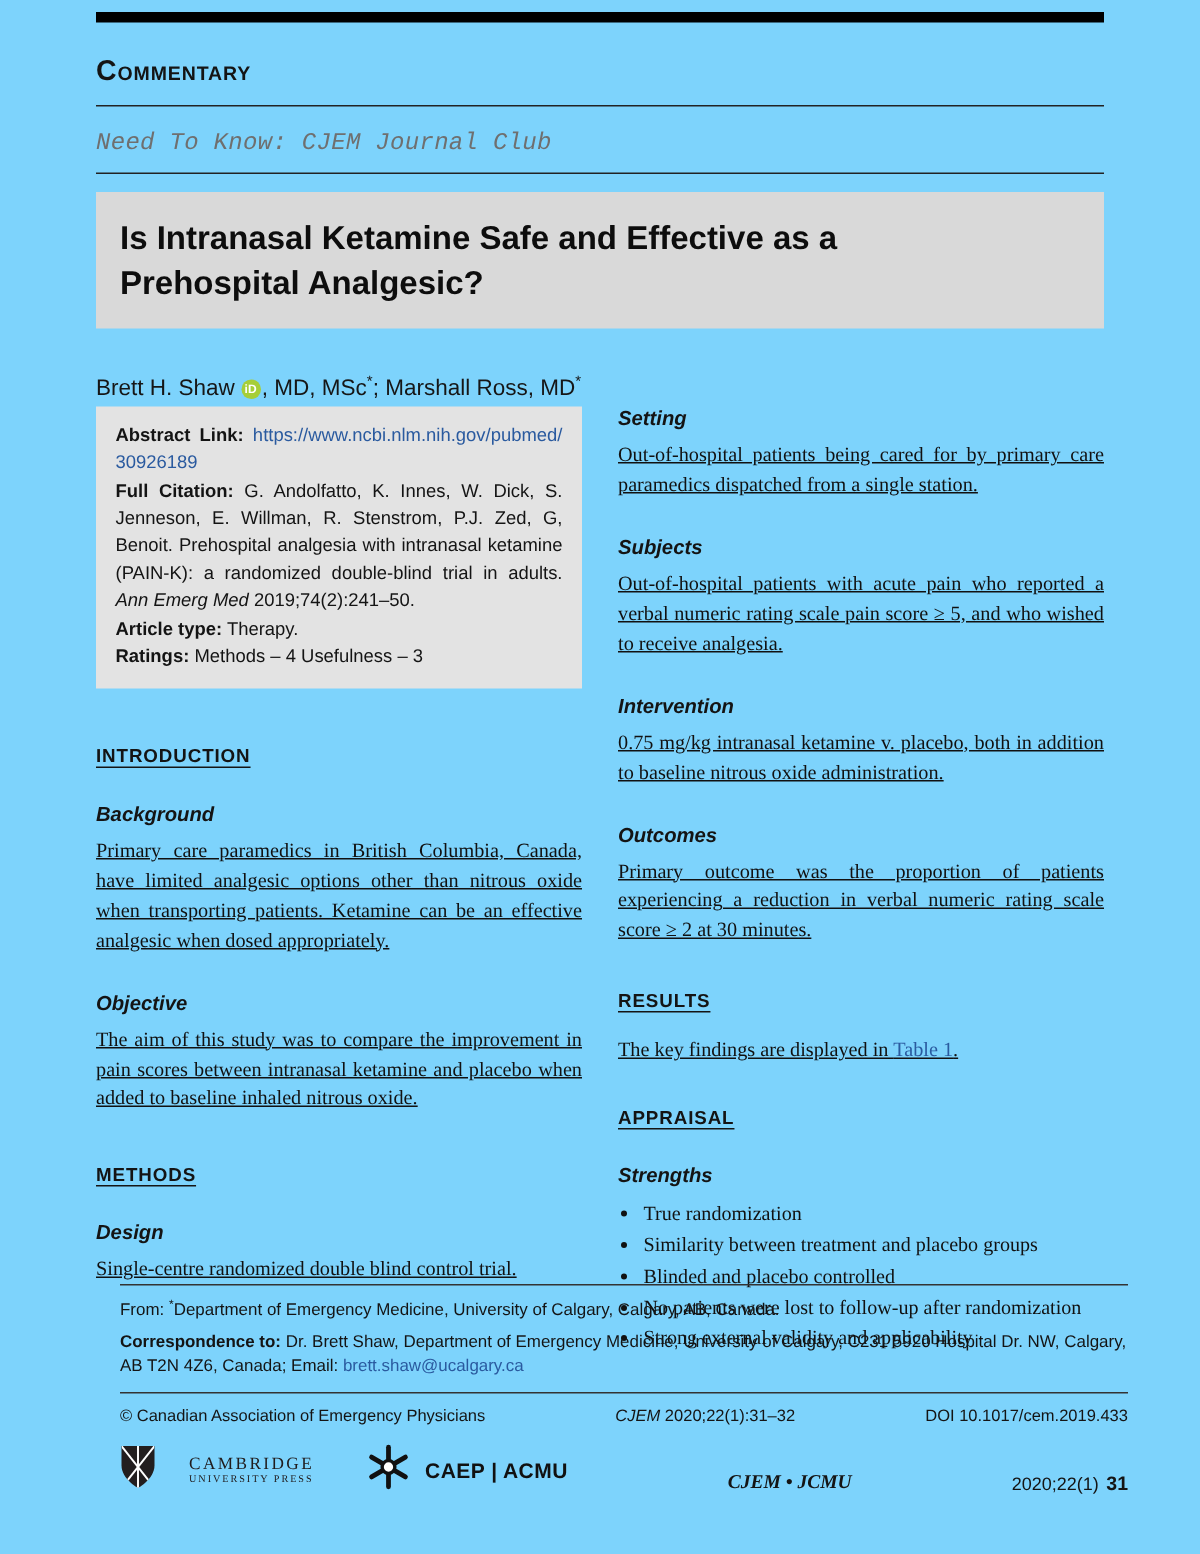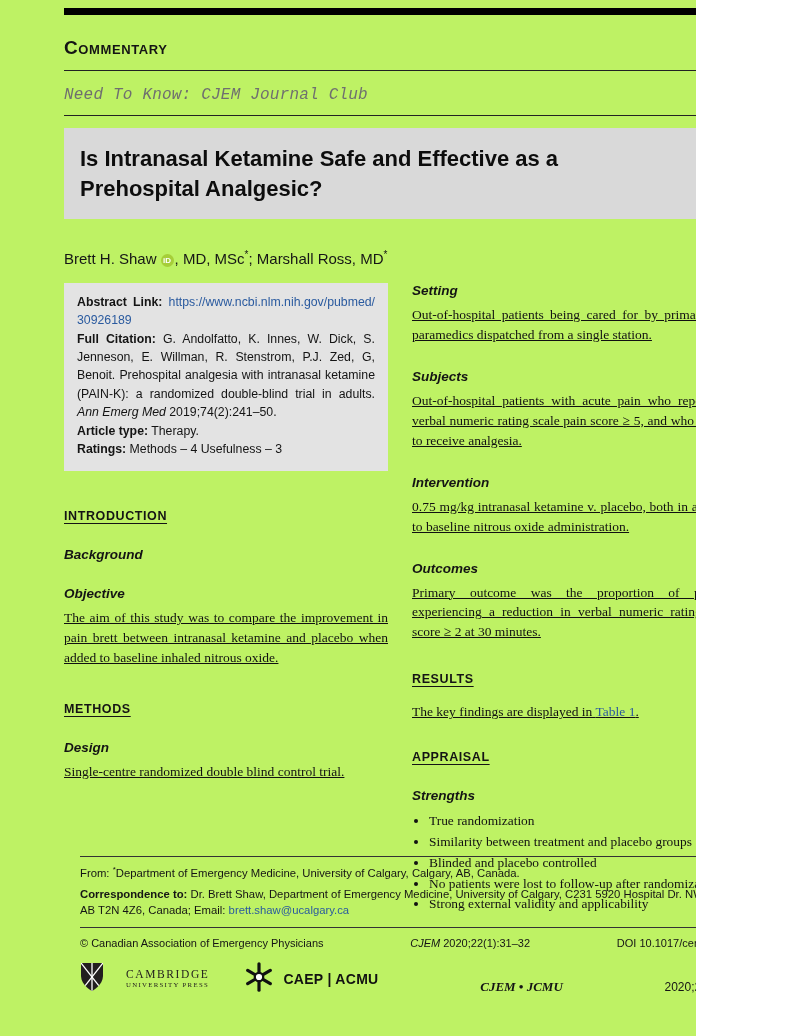--- a/index.html
+++ b/index.html
@@ -1,21 +1,21 @@
 <!DOCTYPE html>
 <html><head>
 <meta charset="utf-8">
 <style>
   * { box-sizing: border-box; margin: 0; padding: 0; }
   html, body { background: #ffffff; }
   .page {
     position: relative;
-    width: 696px;
+    width: 800px;
     height: 1036px;
-    background: #bef264;
+    background: #7dd3fc;
     overflow: hidden;
     font-family: "Liberation Serif", serif;
     color: #111111;
   }
   .content {
     position: absolute;
     left: 64px;
     top: 0;
     width: 672px;
   }
@@ -67,21 +67,21 @@
     color: #ffffff;
     font-family: "Liberation Sans", sans-serif;
     font-weight: 700;
     font-size: 8px;
     line-height: 13px;
     text-align: center;
     vertical-align: 1px;
     margin: 0 1px 0 4px;
   }
   .columns {
-    margin-top: 16px;
+    margin-top: 4px;
     display: flex;
     gap: 24px;
     align-items: flex-start;
   }
   .col { width: 324px; }
   .abstract-box {
     background: #e3e3e3;
     padding: 10px 13px 12px;
     font-family: "Liberation Sans", sans-serif;
     font-size: 12.3px;
@@ -193,21 +193,21 @@
     text-align: center;
     font-family: "Liberation Serif", serif;
     font-style: italic;
     font-weight: 700;
     font-size: 13px;
     padding-top: 16px;
   }
   .issue-page {
     display: flex;
     align-items: baseline;
-    gap: 15px;
+    gap: 5px;
     padding-top: 16px;
     font-size: 12px;
   }
   .issue-page .pageno { font-weight: 700; font-size: 13px; }
 </style>
 </head>
 <body>
 
 <div class="page">
   <main class="content">
@@ -235,23 +235,24 @@
         <div class="abstract-box">
           <p><b>Abstract Link:</b> <a class="link">https://www.ncbi.nlm.nih.gov/pubmed/30926189</a></p>
           <p><b>Full Citation:</b><span> G. Andolfatto, K. Innes, W. Dick, S. Jenneson, E. Willman, R. Stenstrom, P.J. Zed, G, Benoit. Prehospital analgesia with intranasal ketamine (PAIN-K): a randomized double-blind trial in adults. </span><span class="jrnl-italic">Ann Emerg Med</span><span> 2019;74(2):241–50.</span></p>
           <p><b>Article type:</b><span> Therapy.</span></p>
           <p><b>Ratings:</b><span> Methods – 4 Usefulness – 3</span></p>
         </div>
 
         <h2 class="section-heading" style="margin-top:38px">INTRODUCTION</h2>
 
         <h3 class="subhead">Background</h3>
+        <p class="body">Primary care paramedics in British Columbia, Canada, have limited analgesic options other than nitrous oxide when transporting patients. Ketamine can be an effective analgesic when dosed appropriately.</p>
 
         <h3 class="subhead">Objective</h3>
-        <p class="body">The aim of this study was to compare the improvement in pain brett between intranasal ketamine and placebo when added to baseline inhaled nitrous oxide.</p>
+        <p class="body">The aim of this study was to compare the improvement in pain scores between intranasal ketamine and placebo when added to baseline inhaled nitrous oxide.</p>
 
         <h2 class="section-heading">METHODS</h2>
 
         <h3 class="subhead">Design</h3>
         <p class="body">Single-centre randomized double blind control trial.</p>
 
       </div>
 
       <div class="col">
 

